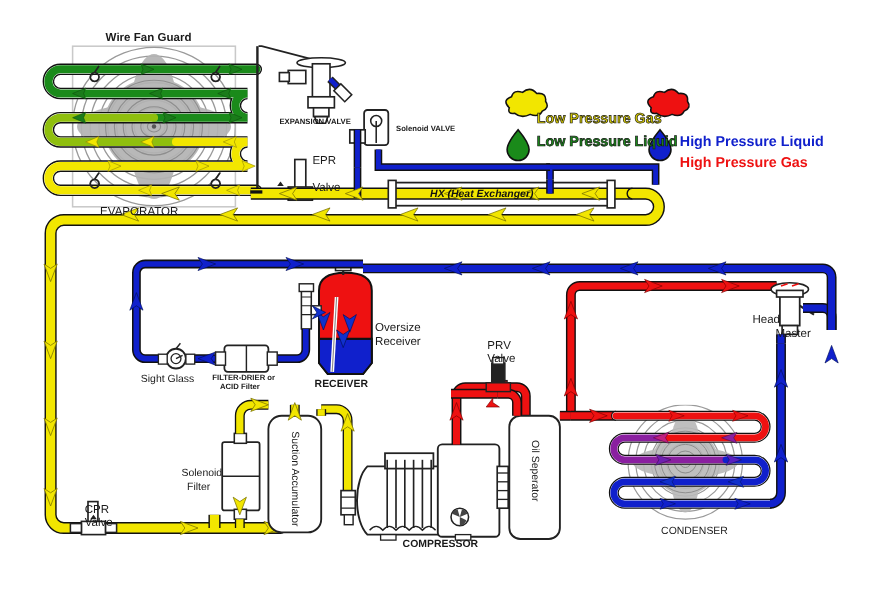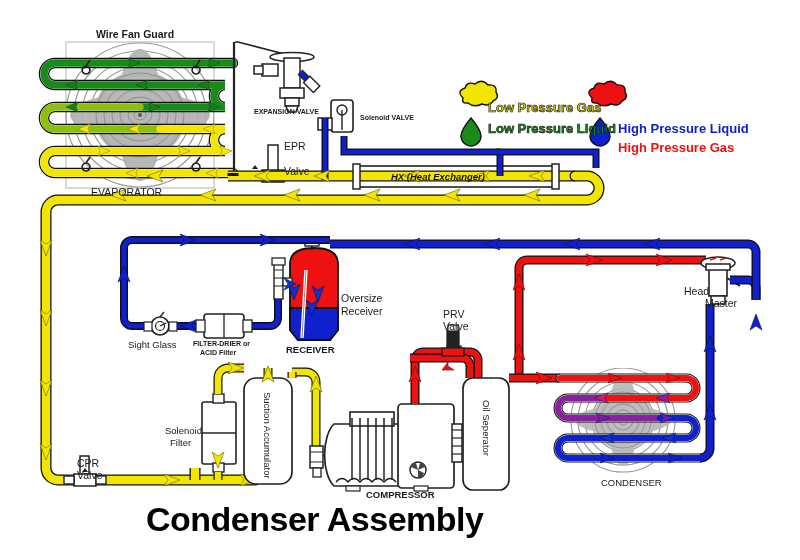--- a/index.html
+++ b/index.html
@@ -464,21 +464,20 @@
     <path d="M463,98 q-7,-7 2,-10 q2,-7 10,-4 q7,-6 13,1 q9,-1 8,7 q4,6 -3,9 q-3,6 -11,3 q-8,4 -14,-1 q-7,1 -5,-5 z" fill="#f2e600" stroke="#111" stroke-width="1.4"></path>
 
     <path d="M471,118 q10,12 10,18 a10,10 0 0 1 -20,0 q0,-6 10,-18 z" fill="#1a8a1a" stroke="#111" stroke-width="1.4"></path>
 
     <path d="M592,98 q-7,-7 2,-10 q2,-7 10,-4 q7,-6 13,1 q9,-1 8,7 q4,6 -3,9 q-3,6 -11,3 q-8,4 -14,-1 q-7,1 -5,-5 z" fill="#ee1111" stroke="#111" stroke-width="1.4"></path>
 
     <path d="M600,118 q10,12 10,18 a10,10 0 0 1 -20,0 q0,-6 10,-18 z" fill="#1020cc" stroke="#111" stroke-width="1.4"></path>
   </g>
 </svg>
 
-<div class="ttl" id="title-cond">Condenser Assembly</div>
 
 <div class="lg" style="left:488px;top:100px;color:#d8cc00;-webkit-text-stroke:0.6px #111;">Low Pressure Gas</div>
 <div class="lg" style="left:488px;top:121px;color:#1a8a1a;-webkit-text-stroke:0.6px #111;">Low Pressure Liquid</div>
 <div class="lg" style="left:618px;top:100px;color:#ee1111;margin-top:40px;">High Pressure Gas</div>
 <div class="lg" style="left:618px;top:121px;color:#1020cc;">High Pressure Liquid</div>
 
 <div class="lbl md" style="left:96px;top:28px;font-weight:bold;">Wire Fan Guard</div>
 <div class="lbl md" style="left:91px;top:186px;">EVAPORATOR</div>
 <div class="lbl sm" style="left:254px;top:108px;">EXPANSION VALVE</div>
 <div class="lbl sm" style="left:360px;top:114px;">Solenoid VALVE</div>

